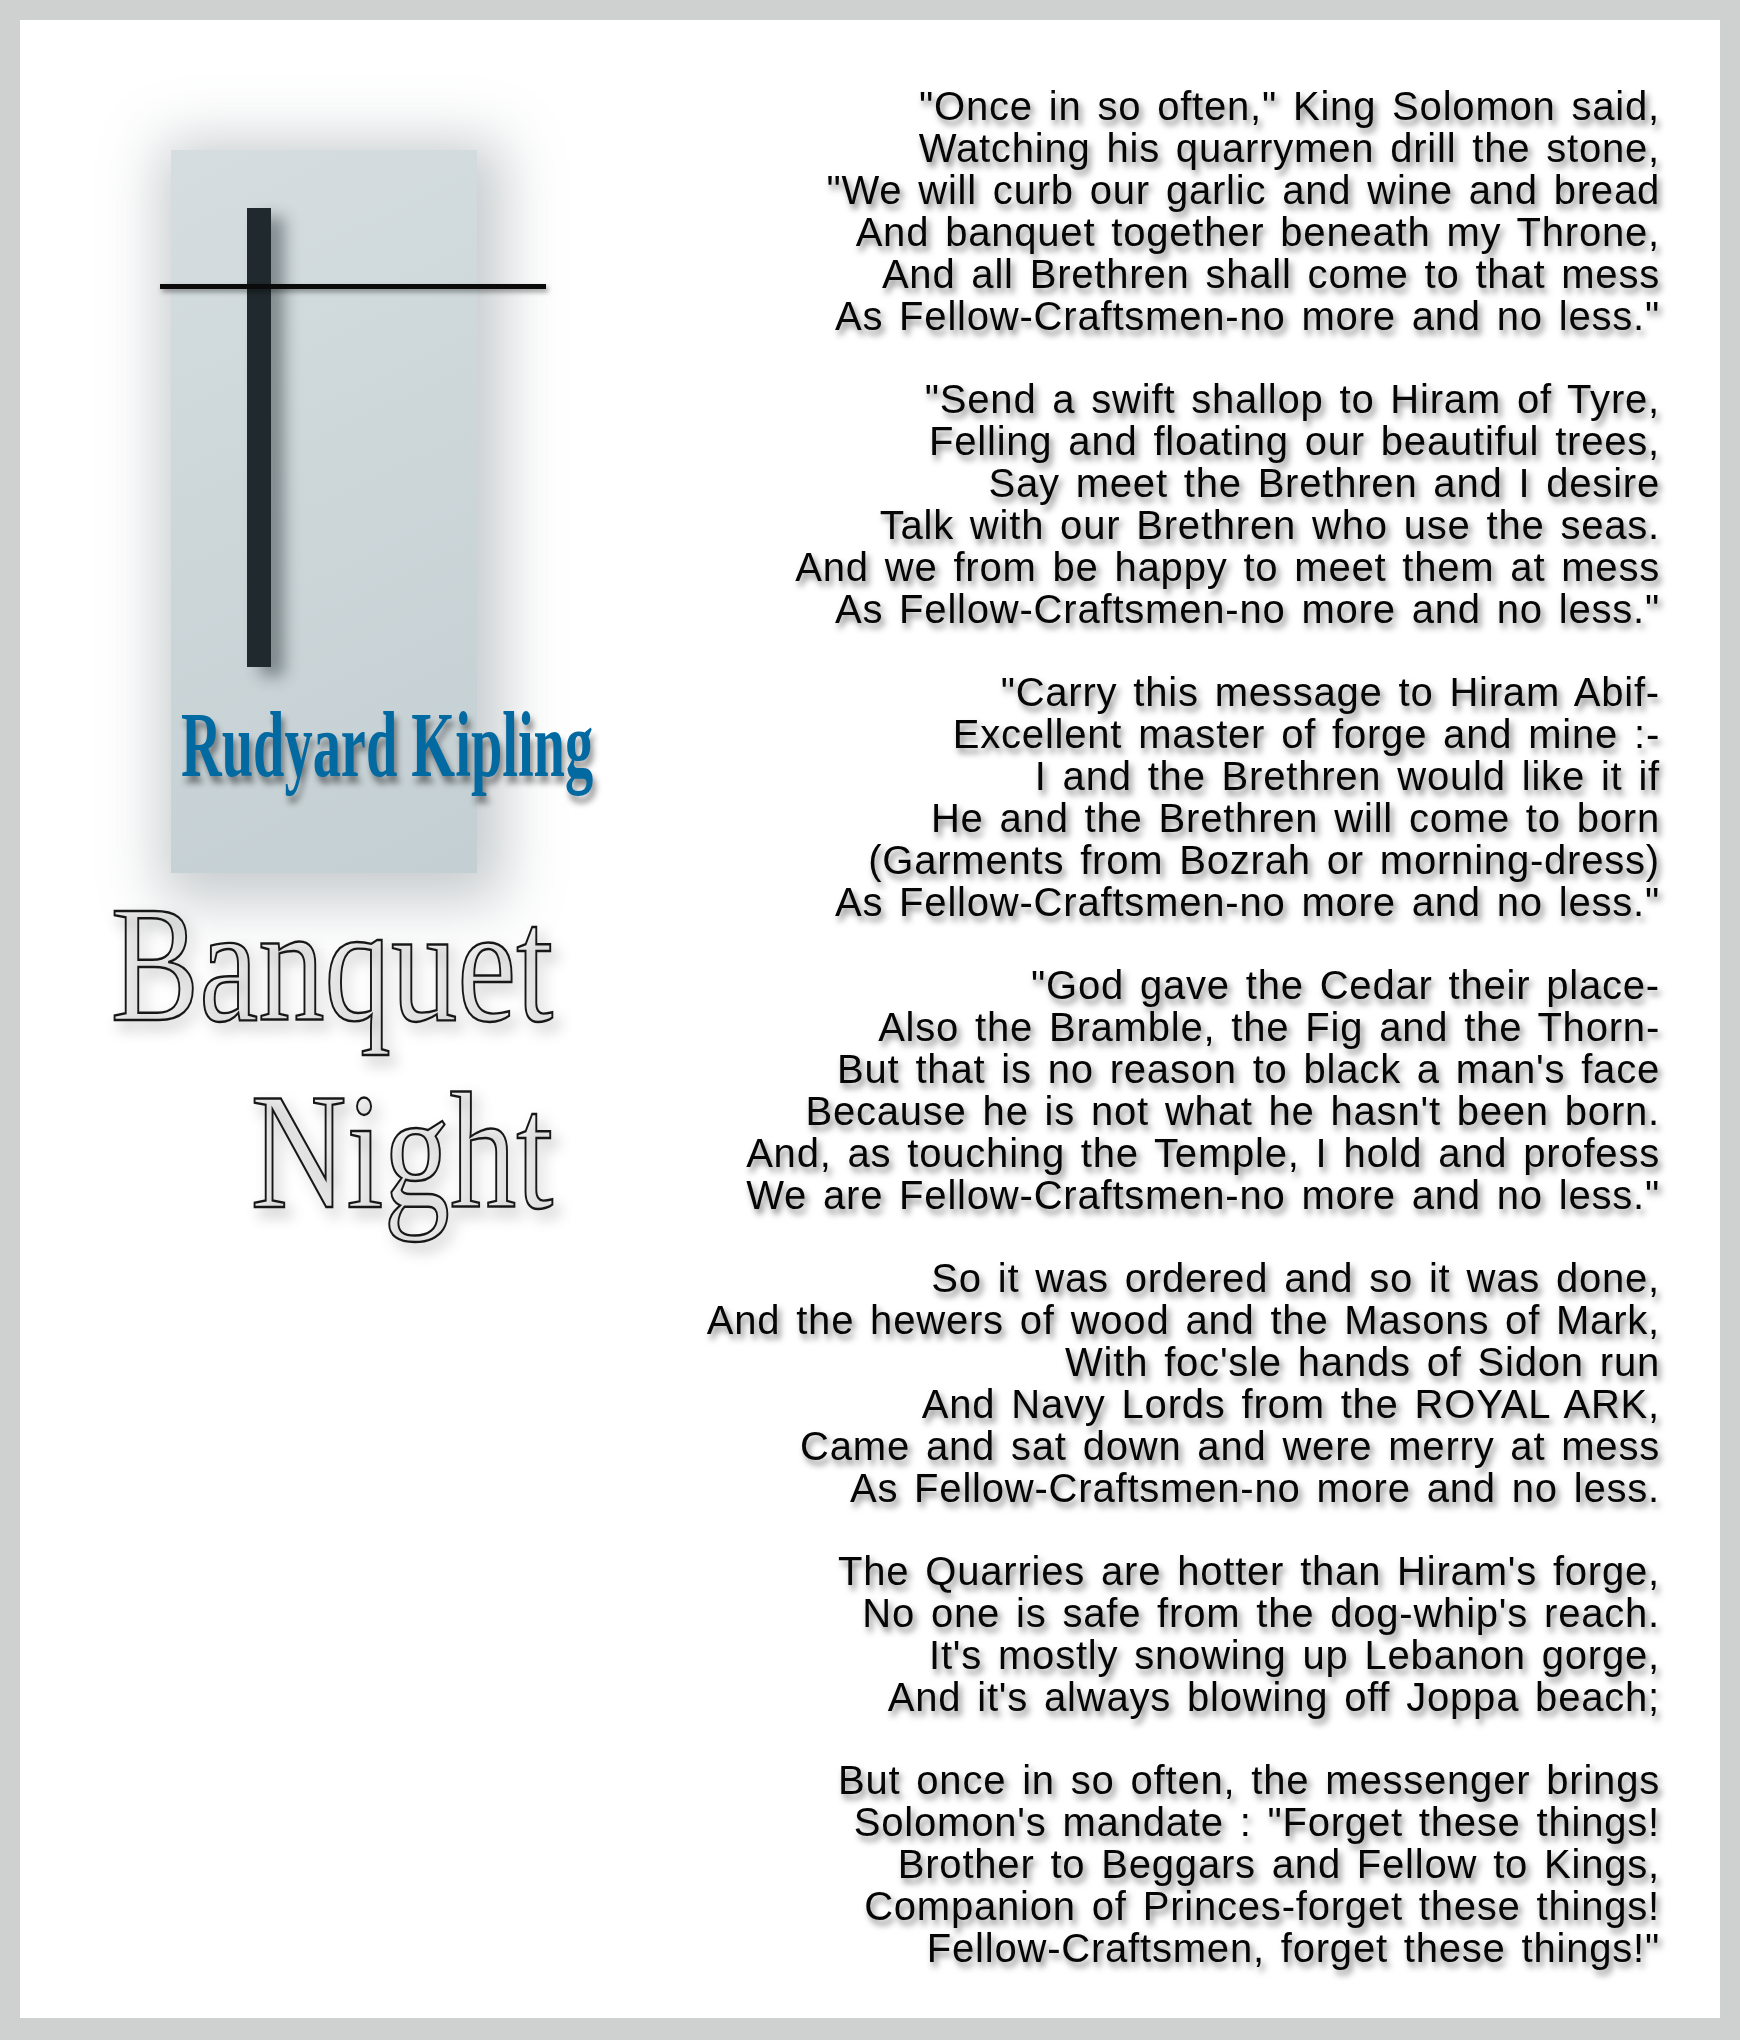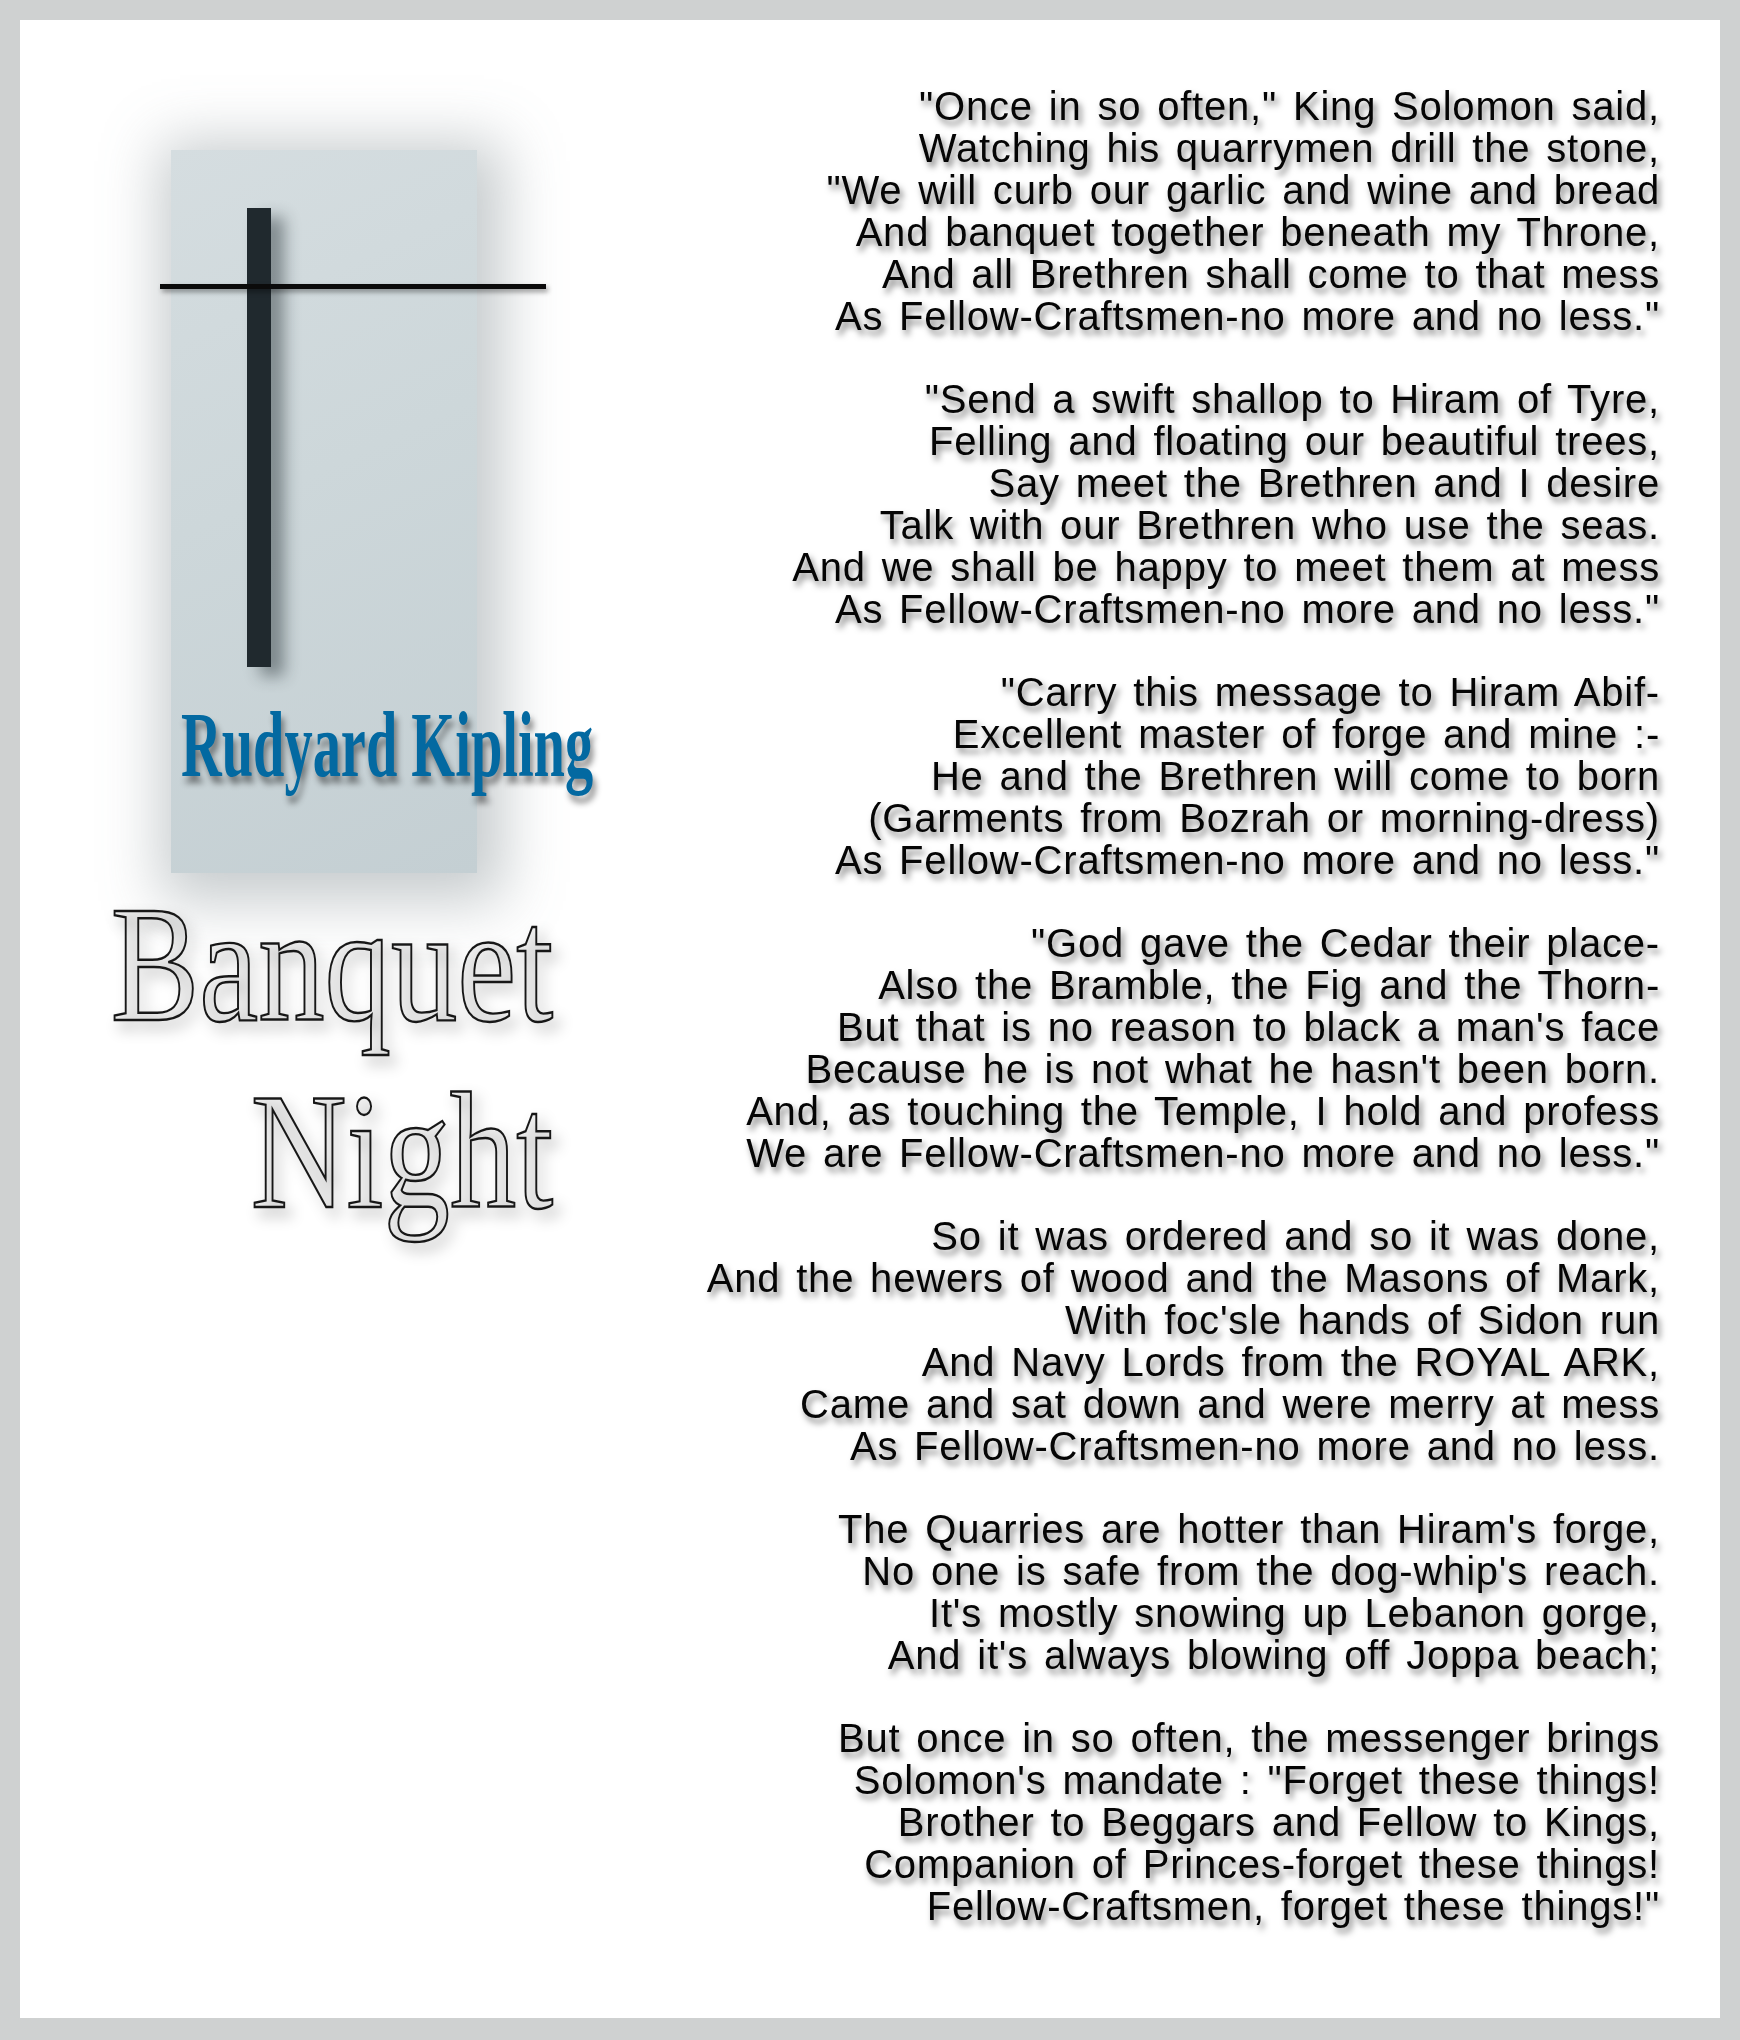--- a/index.html
+++ b/index.html
@@ -105,27 +105,28 @@
       <div class="pline">And banquet together beneath my Throne,</div>
       <div class="pline">And all Brethren shall come to that mess</div>
       <div class="pline">As Fellow-Craftsmen-no more and no less."</div>
     </div>
 
     <div class="stanza">
       <div class="pline">"Send a swift shallop to Hiram of Tyre,</div>
       <div class="pline">Felling and floating our beautiful trees,</div>
       <div class="pline">Say meet the Brethren and I desire</div>
       <div class="pline">Talk with our Brethren who use the seas.</div>
-      <div class="pline">And we shall be happy to meet them at mess</div>
+      <div class="pline">And we from be happy to meet them at mess</div>
       <div class="pline">As Fellow-Craftsmen-no more and no less."</div>
     </div>
 
     <div class="stanza">
       <div class="pline">"Carry this message to Hiram Abif-</div>
       <div class="pline">Excellent master of forge and mine :-</div>
+      <div class="pline">I and the Brethren would like it if</div>
       <div class="pline">He and the Brethren will come to born</div>
       <div class="pline">(Garments from Bozrah or morning-dress)</div>
       <div class="pline">As Fellow-Craftsmen-no more and no less."</div>
     </div>
 
     <div class="stanza">
       <div class="pline">"God gave the Cedar their place-</div>
       <div class="pline">Also the Bramble, the Fig and the Thorn-</div>
       <div class="pline">But that is no reason to black a man's face</div>
       <div class="pline">Because he is not what he hasn't been born.</div>

